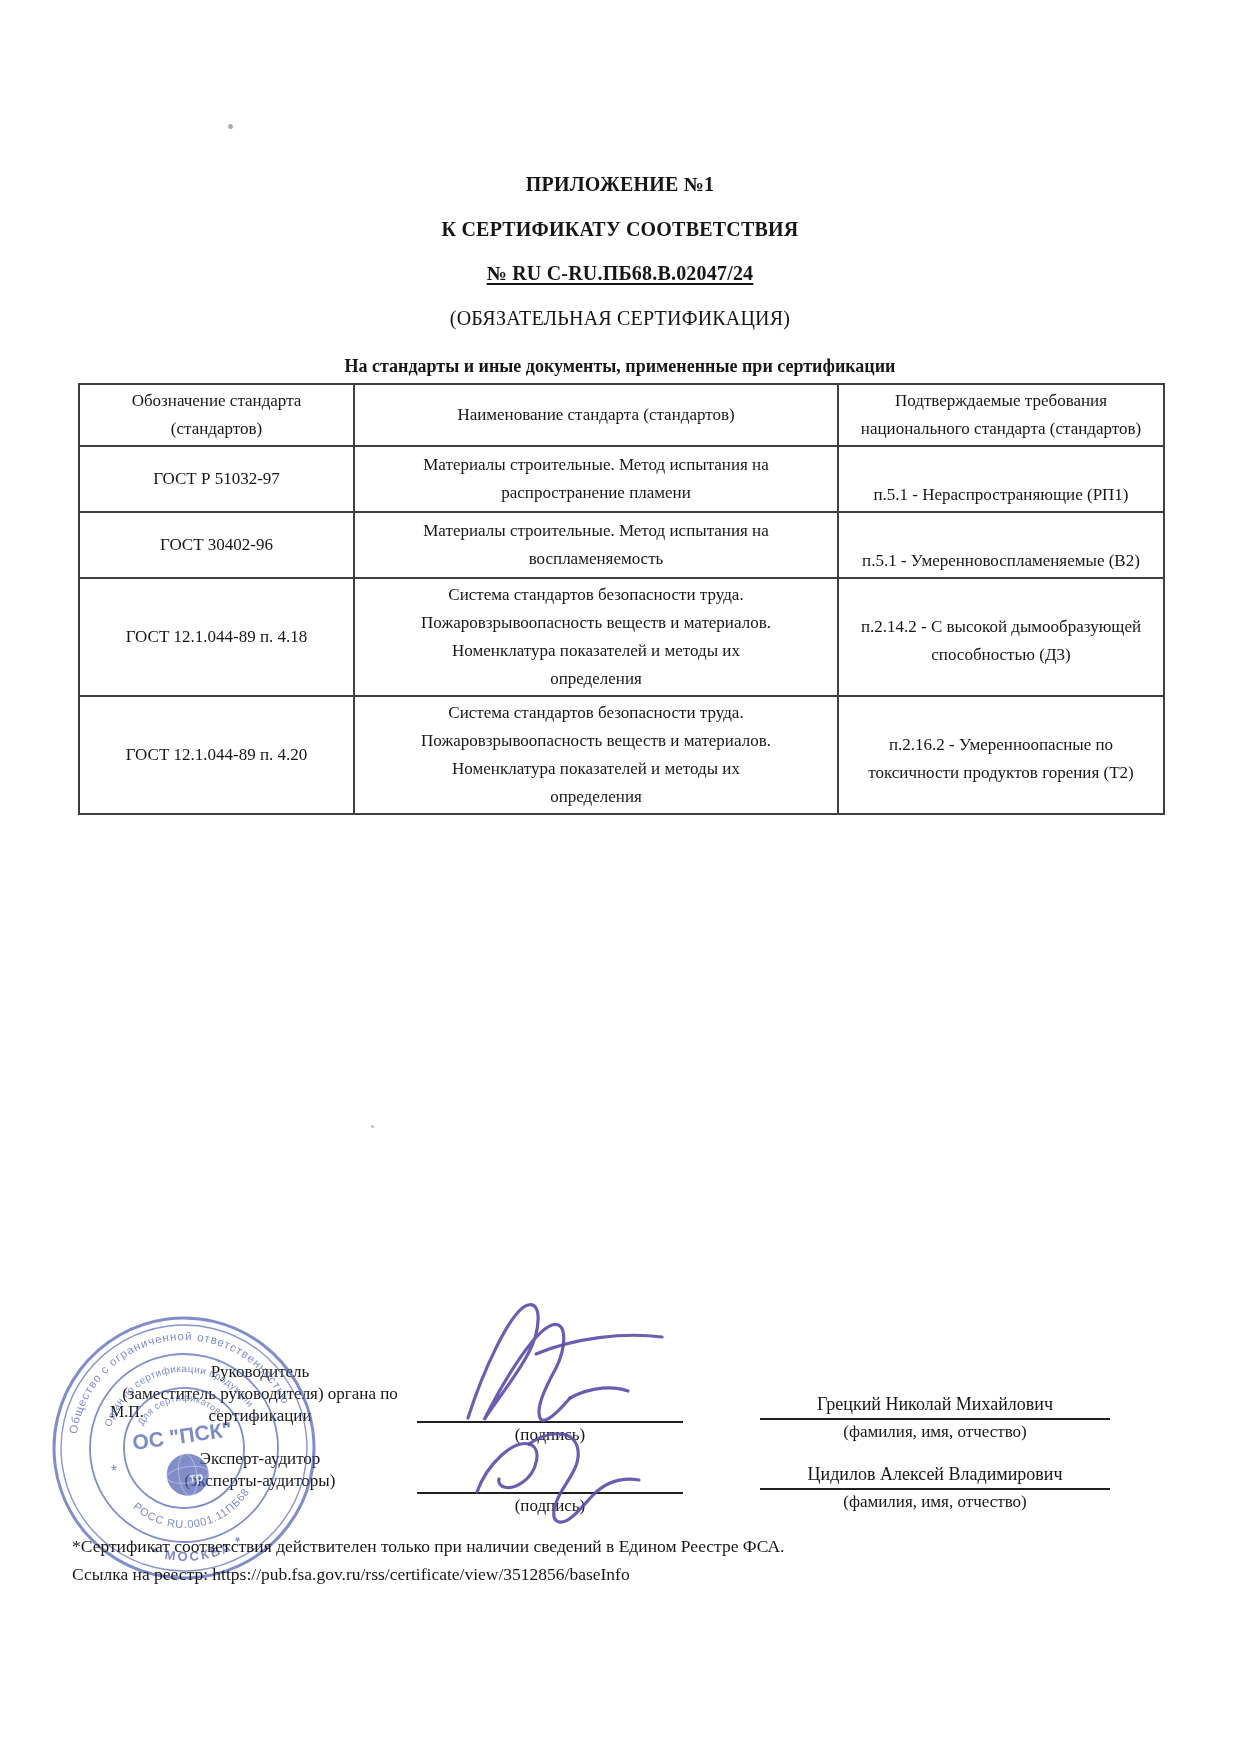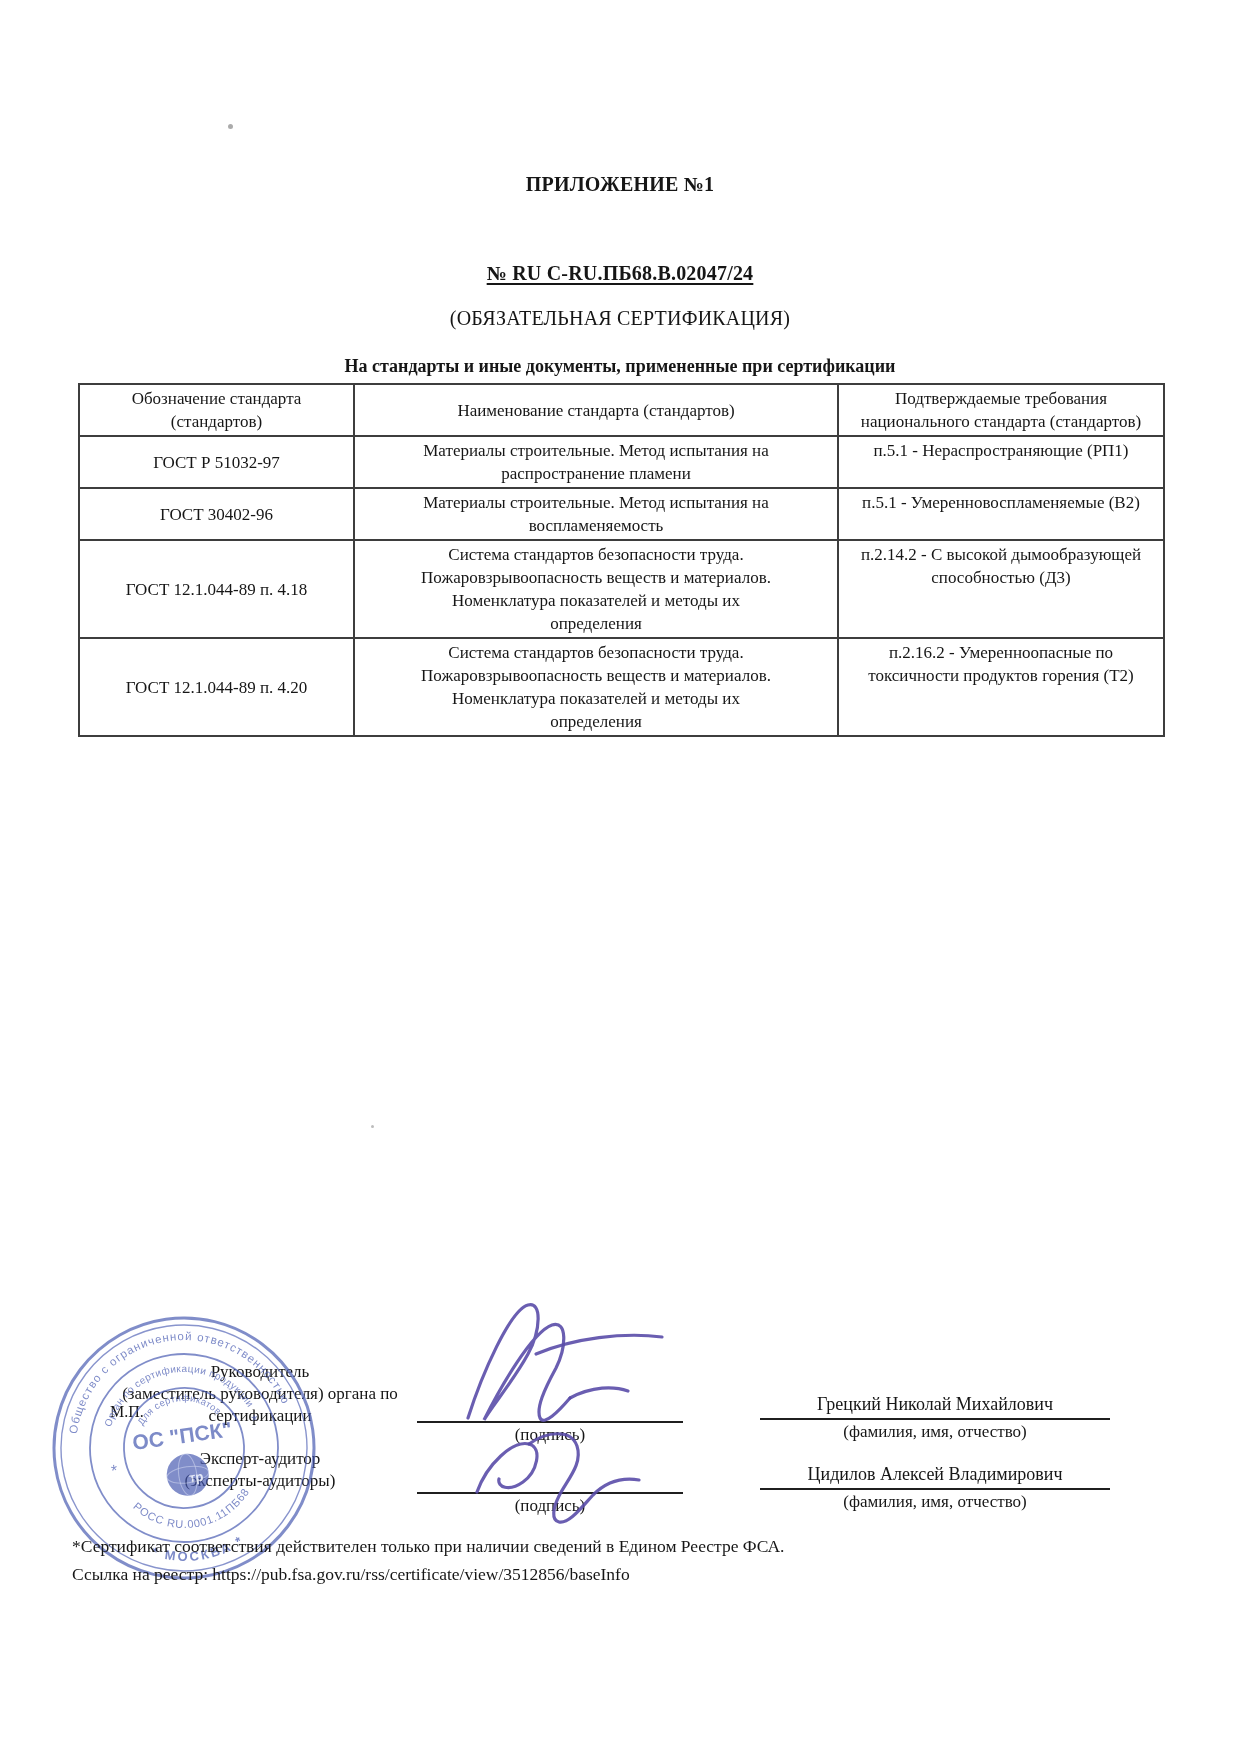--- a/index.html
+++ b/index.html
@@ -12,34 +12,34 @@
 
   
   .hdr{left:0;width:1240px;text-align:center;font-size:20px;letter-spacing:.2px;}
   .cert-no{text-decoration:underline;text-underline-offset:3px;}
 
   
   .tbl-title{left:0;width:1240px;text-align:center;font-weight:bold;font-size:18px;}
   table.standards{
     position:absolute;left:78px;top:383px;width:1085px;
     border-collapse:collapse;table-layout:fixed;
-    font-size:17px;line-height:23px;
+    font-size:17px;line-height:28px;
   }
   table.standards col.c1{width:275px;}
   table.standards col.c2{width:484px;}
   table.standards col.c3{width:326px;}
   table.standards th,table.standards td{
     border:2px solid #3d3d3d;padding:2px 4px;text-align:center;font-weight:normal;
   }
   table.standards th{vertical-align:middle;}
   td.colA{vertical-align:middle;}
   td.colB{vertical-align:middle;margin-top:48px;}
   td.colC{vertical-align:top;}
   .cell-narrow{display:inline-block;max-width:352px;}
-  .cell-narrow3{display:inline-block;max-width:306px;}
+  .cell-narrow3{display:inline-block;max-width:306px;margin-top:32px;}
   .hdr-narrow3{display:inline-block;max-width:312px;}
 
   
   .role-block{left:95px;width:330px;text-align:center;font-size:17px;line-height:22px;}
   .mp{left:62px;top:1403px;font-size:16px;margin-left:48px;}
   .sig-line{height:0;border-top:2px solid #1f1f1f;}
   .sig-caption{font-size:17px;text-align:center;}
   .name-block{width:350px;text-align:center;font-size:18px;}
   .name-line{border-bottom:2px solid #1f1f1f;padding-bottom:3px;}
   .name-caption{font-size:17px;padding-top:2px;}
@@ -52,20 +52,21 @@
 </style>
 </head>
 <body>
 
 <div class="page">
 
   <div class="abs speck" style="left:228px;top:124px;width:5px;height:5px;background:#8f8f8f;opacity:.75;"></div>
   <div class="abs speck" style="left:371px;top:1125px;width:3px;height:3px;background:#bcbcbc;"></div>
 
   <div class="abs hdr bold" style="top:173px;">ПРИЛОЖЕНИЕ №1</div>
+  <div class="abs hdr bold" style="top:218px;">К СЕРТИФИКАТУ СООТВЕТСТВИЯ</div>
   <div class="abs hdr bold" style="top:262px;"><span class="cert-no">№ RU C-RU.ПБ68.В.02047/24</span></div>
   <div class="abs tbl-title" style="top:356px;">На стандарты и иные документы, примененные при сертификации</div>
 
   <div class="abs hdr" style="top:307px;">(ОБЯЗАТЕЛЬНАЯ СЕРТИФИКАЦИЯ)</div>
 
   <table class="standards">
     <colgroup>
         <col class="c1">
         <col class="c2">
         <col class="c3">

